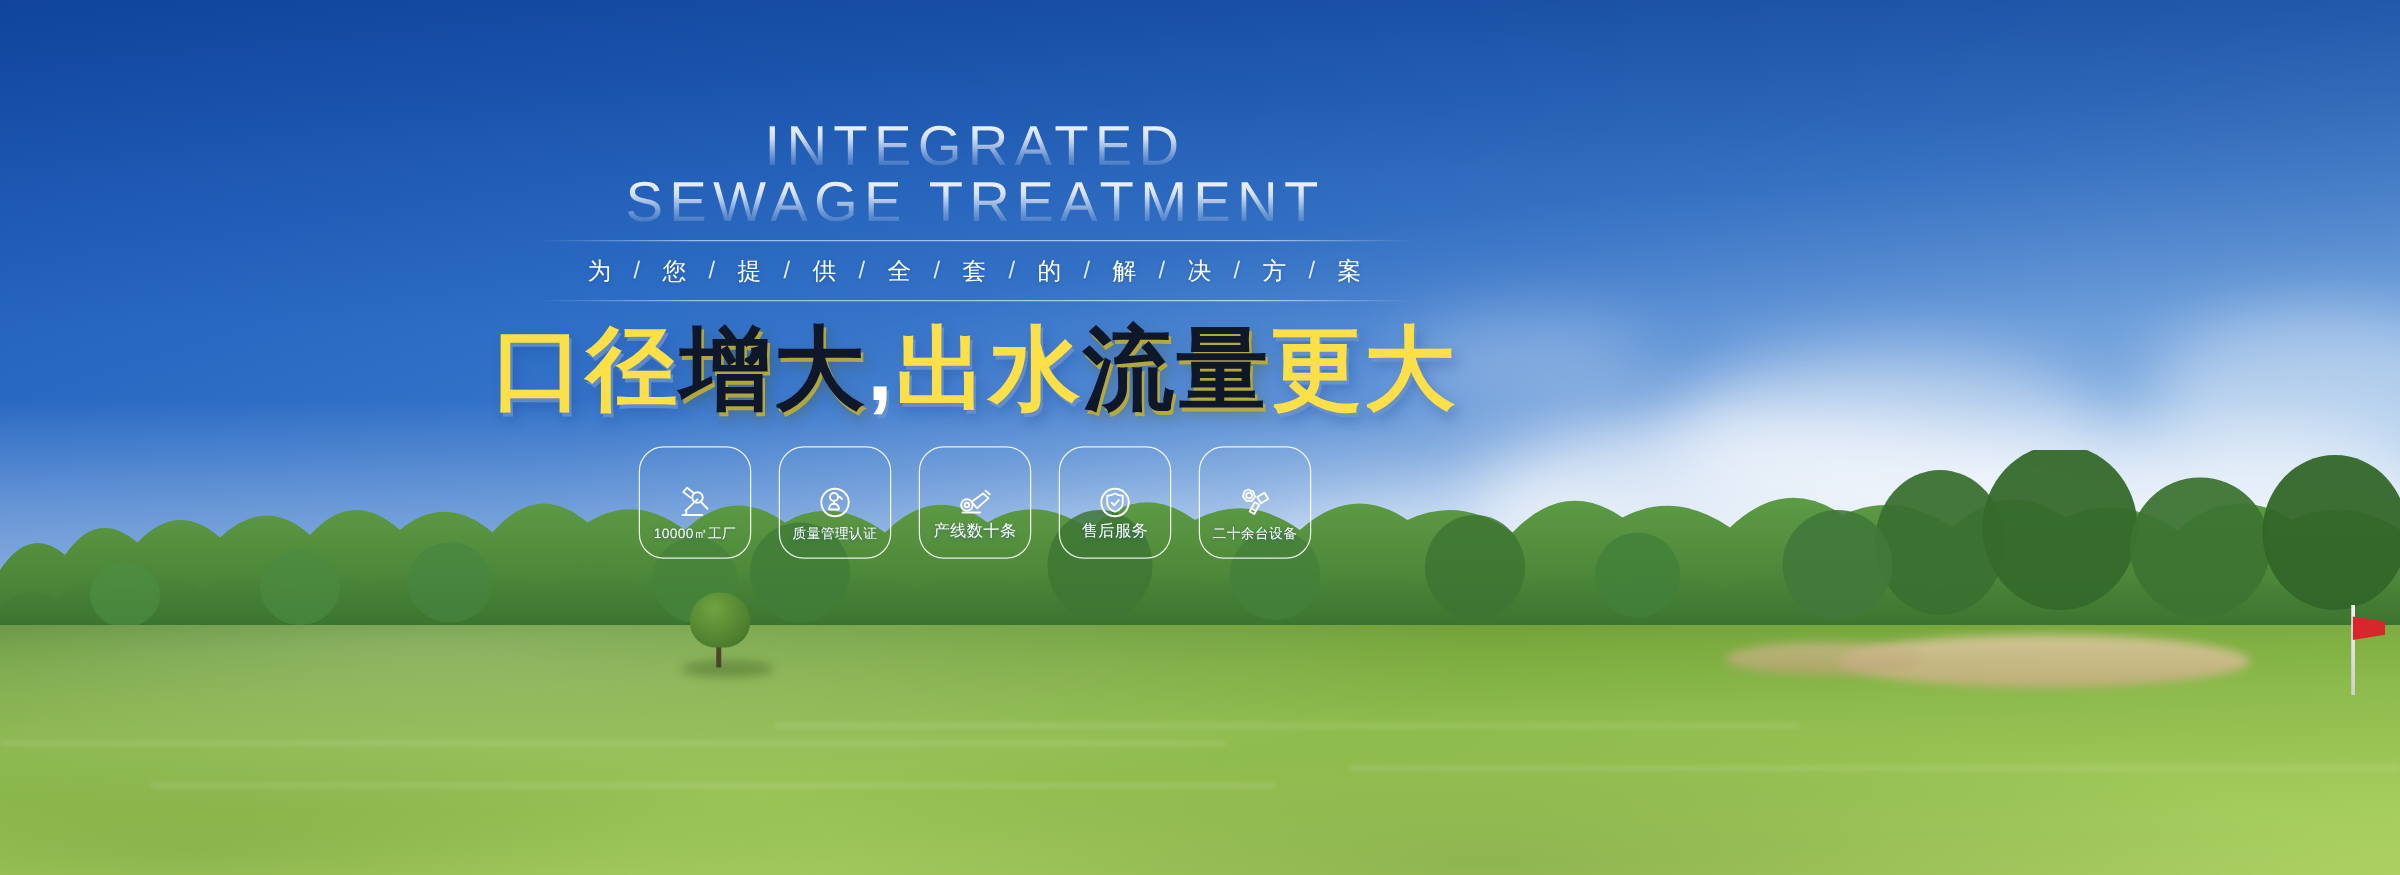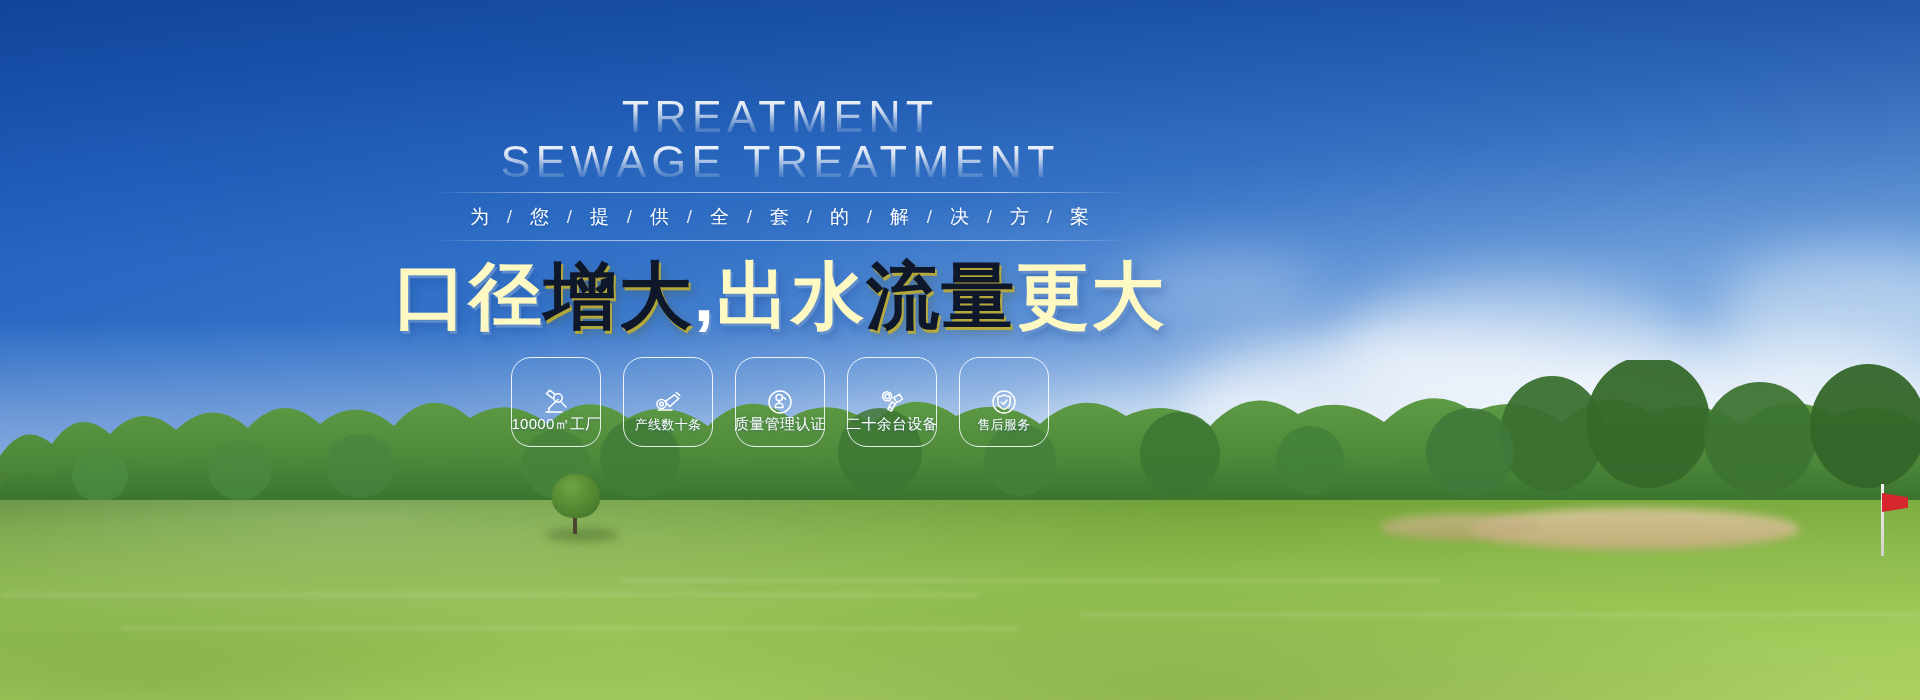--- a/index.html
+++ b/index.html
@@ -195,21 +195,21 @@
   
   .headline {
     margin-top:16px;
     font-size:73px;
     font-weight:bold;
     letter-spacing:2px;
     line-height:1.08;
     white-space:nowrap;
   }
   .headline .w {
-    color:#fef9c3;
+    color:#fde047;
     text-shadow:
       2px 3px 0 rgba(110,150,205,.75),
       4px 6px 10px rgba(25,70,150,.35);
   }
   .headline .y {
     color:#0f172a;
     text-shadow:
       2px 3px 0 rgba(197,176,40,.85),
       4px 6px 10px rgba(90,80,10,.30);
   }
@@ -236,21 +236,21 @@
     width:34px; height:34px;
     display:flex; align-items:center; justify-content:center;
   }
   .badge .ico svg { width:32px; height:32px; display:block; }
   .badge .lbl {
     font-size:13px; color:#ffffff; white-space:nowrap;
     letter-spacing:.3px;
     text-shadow:0 1px 3px rgba(30,70,140,.45);
     position:absolute; bottom:12px; left:50%; transform:translateX(-50%);
   }
-  .badge.wide .lbl { font-size:15px; }
+  .badge.wide .lbl { font-size:11px; }
 </style>
 </head>
 <body>
 
 <div id="banner">
 
   <div class="sky"></div>
   <div class="sky-topdark"></div>
 
   <div class="cloud c9"></div>
@@ -342,21 +342,21 @@
   <div class="lone-tree-trunk"></div>
   <div class="lone-tree-crown"></div>
 
   <div class="flag-pole"></div>
   <div class="flag-cloth"></div>
 
   <div class="content">
     <div class="center-col">
 
       <div class="eng">
-        <div class="l1"><span class="eng-mask">TREATMENT</span></div>
+        <div class="l1"><span class="eng-mask">INTEGRATED</span></div>
         <div class="l2"><span class="eng-mask">SEWAGE  TREATMENT</span></div>
       </div>
 
       <div class="divider d1"></div>
 
       <div class="tagline" id="tagline">
           <span class="ch">为</span>
           <span class="sl">/</span>
           <span class="ch">您</span>
           <span class="sl">/</span>
@@ -390,64 +390,64 @@
                 <circle cx="18" cy="12" r="4.2"></circle>
                 <path d="M15.3 8.6 L9.6 4.2 L6.6 7.6 L12.5 12.1"></path>
                 <path d="M20.4 15.2 L26 21"></path>
                 <path d="M8.5 22.5 L18 13.5"></path>
                 <path d="M6 26 L22 26"></path>
                 <path d="M9 26 L9 23"></path>
               </svg>
             </span>
             <span class="lbl">10000㎡工厂</span>
           </div>
+          <div class="badge wide">
+            <span class="ico">
+              <svg viewBox="0 0 32 32" fill="none" stroke="#ffffff" stroke-width="1.5" stroke-linecap="round" stroke-linejoin="round">
+                <circle cx="16" cy="16" r="11"></circle>
+                <circle cx="15.2" cy="11.6" r="3.2"></circle>
+                <path d="M15.2 14.8 L15.2 17"></path>
+                <path d="M15.2 17 C12.4 17 11 19.2 11.4 21.6 L19 21.6 C19.4 19.2 18 17 15.2 17 Z"></path>
+                <path d="M19.6 11.4 L21.6 13.2"></path>
+              </svg>
+            </span>
+            <span class="lbl">质量管理认证</span>
+          </div>
           <div class="badge">
             <span class="ico">
               <svg viewBox="0 0 32 32" fill="none" stroke="#ffffff" stroke-width="1.5" stroke-linecap="round" stroke-linejoin="round">
                 <circle cx="9.5" cy="18" r="4.6"></circle>
                 <circle cx="9.5" cy="18" r="1.8"></circle>
                 <path d="M13.4 15.4 L22.5 8.8 L26.8 12.5 L17.6 20.6 Z"></path>
                 <path d="M24.4 6.6 L27.8 9.4"></path>
                 <path d="M6 24 L20 24"></path>
               </svg>
             </span>
             <span class="lbl">产线数十条</span>
           </div>
-          <div class="badge wide">
+          <div class="badge">
             <span class="ico">
               <svg viewBox="0 0 32 32" fill="none" stroke="#ffffff" stroke-width="1.5" stroke-linecap="round" stroke-linejoin="round">
                 <circle cx="16" cy="16" r="11"></circle>
-                <circle cx="15.2" cy="11.6" r="3.2"></circle>
-                <path d="M15.2 14.8 L15.2 17"></path>
-                <path d="M15.2 17 C12.4 17 11 19.2 11.4 21.6 L19 21.6 C19.4 19.2 18 17 15.2 17 Z"></path>
-                <path d="M19.6 11.4 L21.6 13.2"></path>
+                <path d="M16 8.8 C18.2 10.2 20.4 10.6 22.2 10.6 L22.2 16 C22.2 19.6 19.6 22 16 23.4 C12.4 22 9.8 19.6 9.8 16 L9.8 10.6 C11.6 10.6 13.8 10.2 16 8.8 Z"></path>
+                <path d="M13.4 16.2 L15.5 18.2 L19 14"></path>
               </svg>
             </span>
-            <span class="lbl">质量管理认证</span>
+            <span class="lbl">售后服务</span>
           </div>
           <div class="badge wide">
             <span class="ico">
               <svg viewBox="0 0 32 32" fill="none" stroke="#ffffff" stroke-width="1.5" stroke-linecap="round" stroke-linejoin="round">
                 <path d="M10.6 5.6 L14.6 7.2 L16 11.4 L13.4 14.8 L9 14.6 L6.4 11.2 L7.6 7 Z"></path>
                 <circle cx="11.3" cy="10.4" r="2.3"></circle>
                 <path d="M17.8 11.6 L23.6 8.2 L26.6 13.2 L20.8 16.6 Z"></path>
                 <path d="M19.4 17.8 L15.4 25.2 L11.8 23.2 L15.8 15.8 Z"></path>
                 <path d="M12.8 20.6 L16.4 22.6"></path>
               </svg>
             </span>
             <span class="lbl">二十余台设备</span>
           </div>
-          <div class="badge">
-            <span class="ico">
-              <svg viewBox="0 0 32 32" fill="none" stroke="#ffffff" stroke-width="1.5" stroke-linecap="round" stroke-linejoin="round">
-                <circle cx="16" cy="16" r="11"></circle>
-                <path d="M16 8.8 C18.2 10.2 20.4 10.6 22.2 10.6 L22.2 16 C22.2 19.6 19.6 22 16 23.4 C12.4 22 9.8 19.6 9.8 16 L9.8 10.6 C11.6 10.6 13.8 10.2 16 8.8 Z"></path>
-                <path d="M13.4 16.2 L15.5 18.2 L19 14"></path>
-              </svg>
-            </span>
-            <span class="lbl">售后服务</span>
-          </div>
         </div>
 
     </div>
   </div>
 
 </div>
 
 </body></html>

